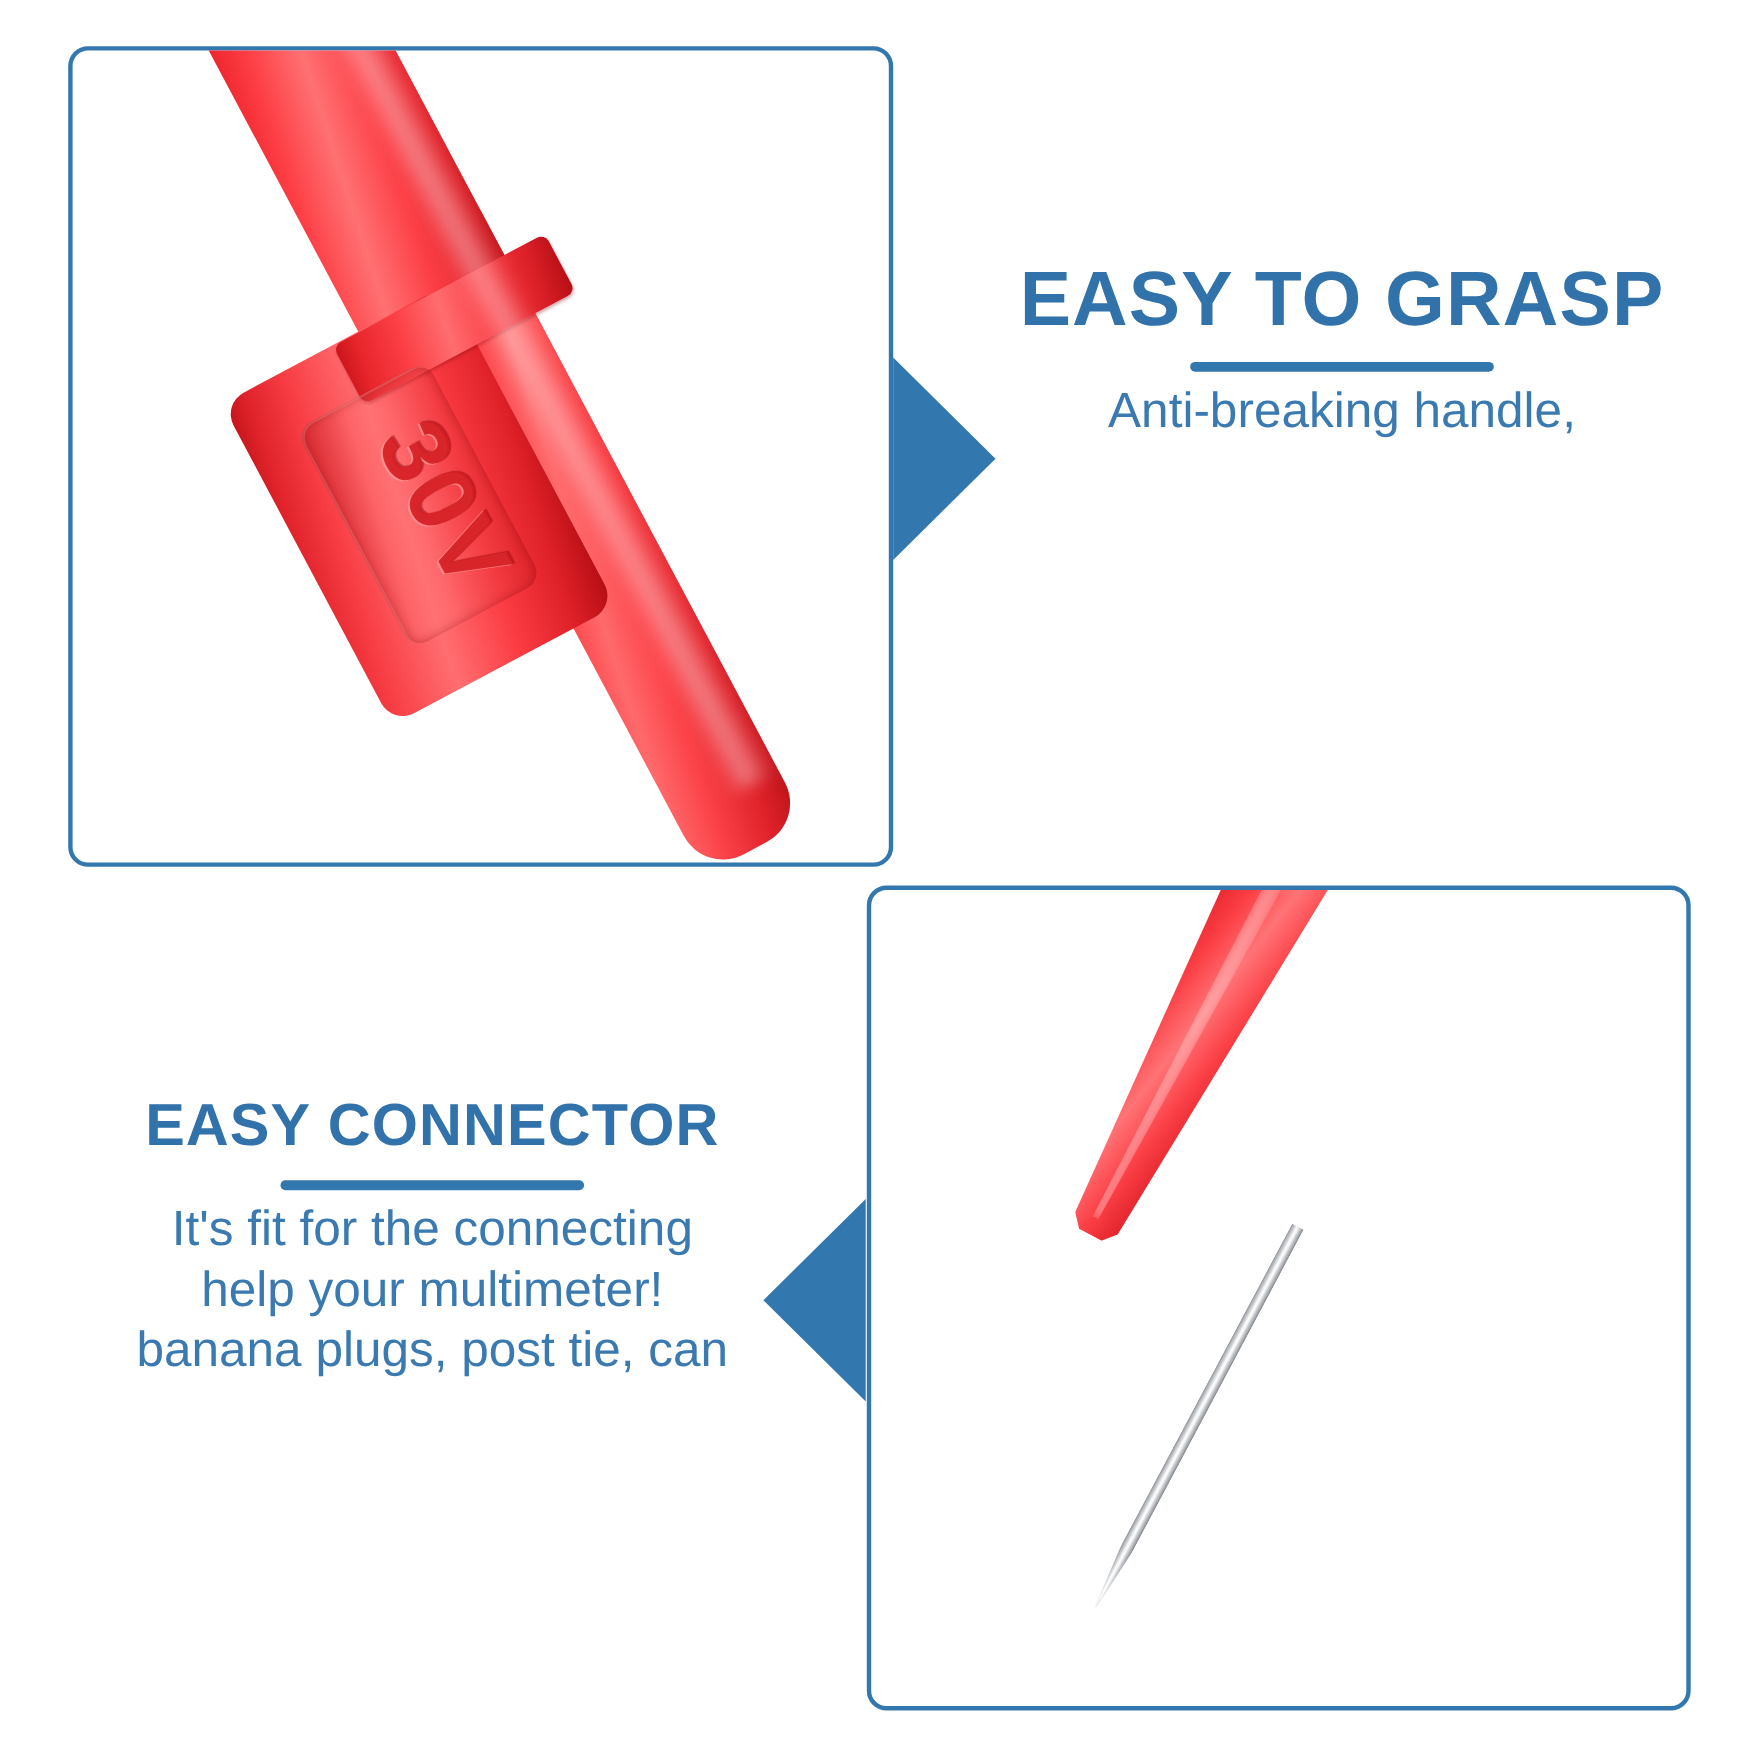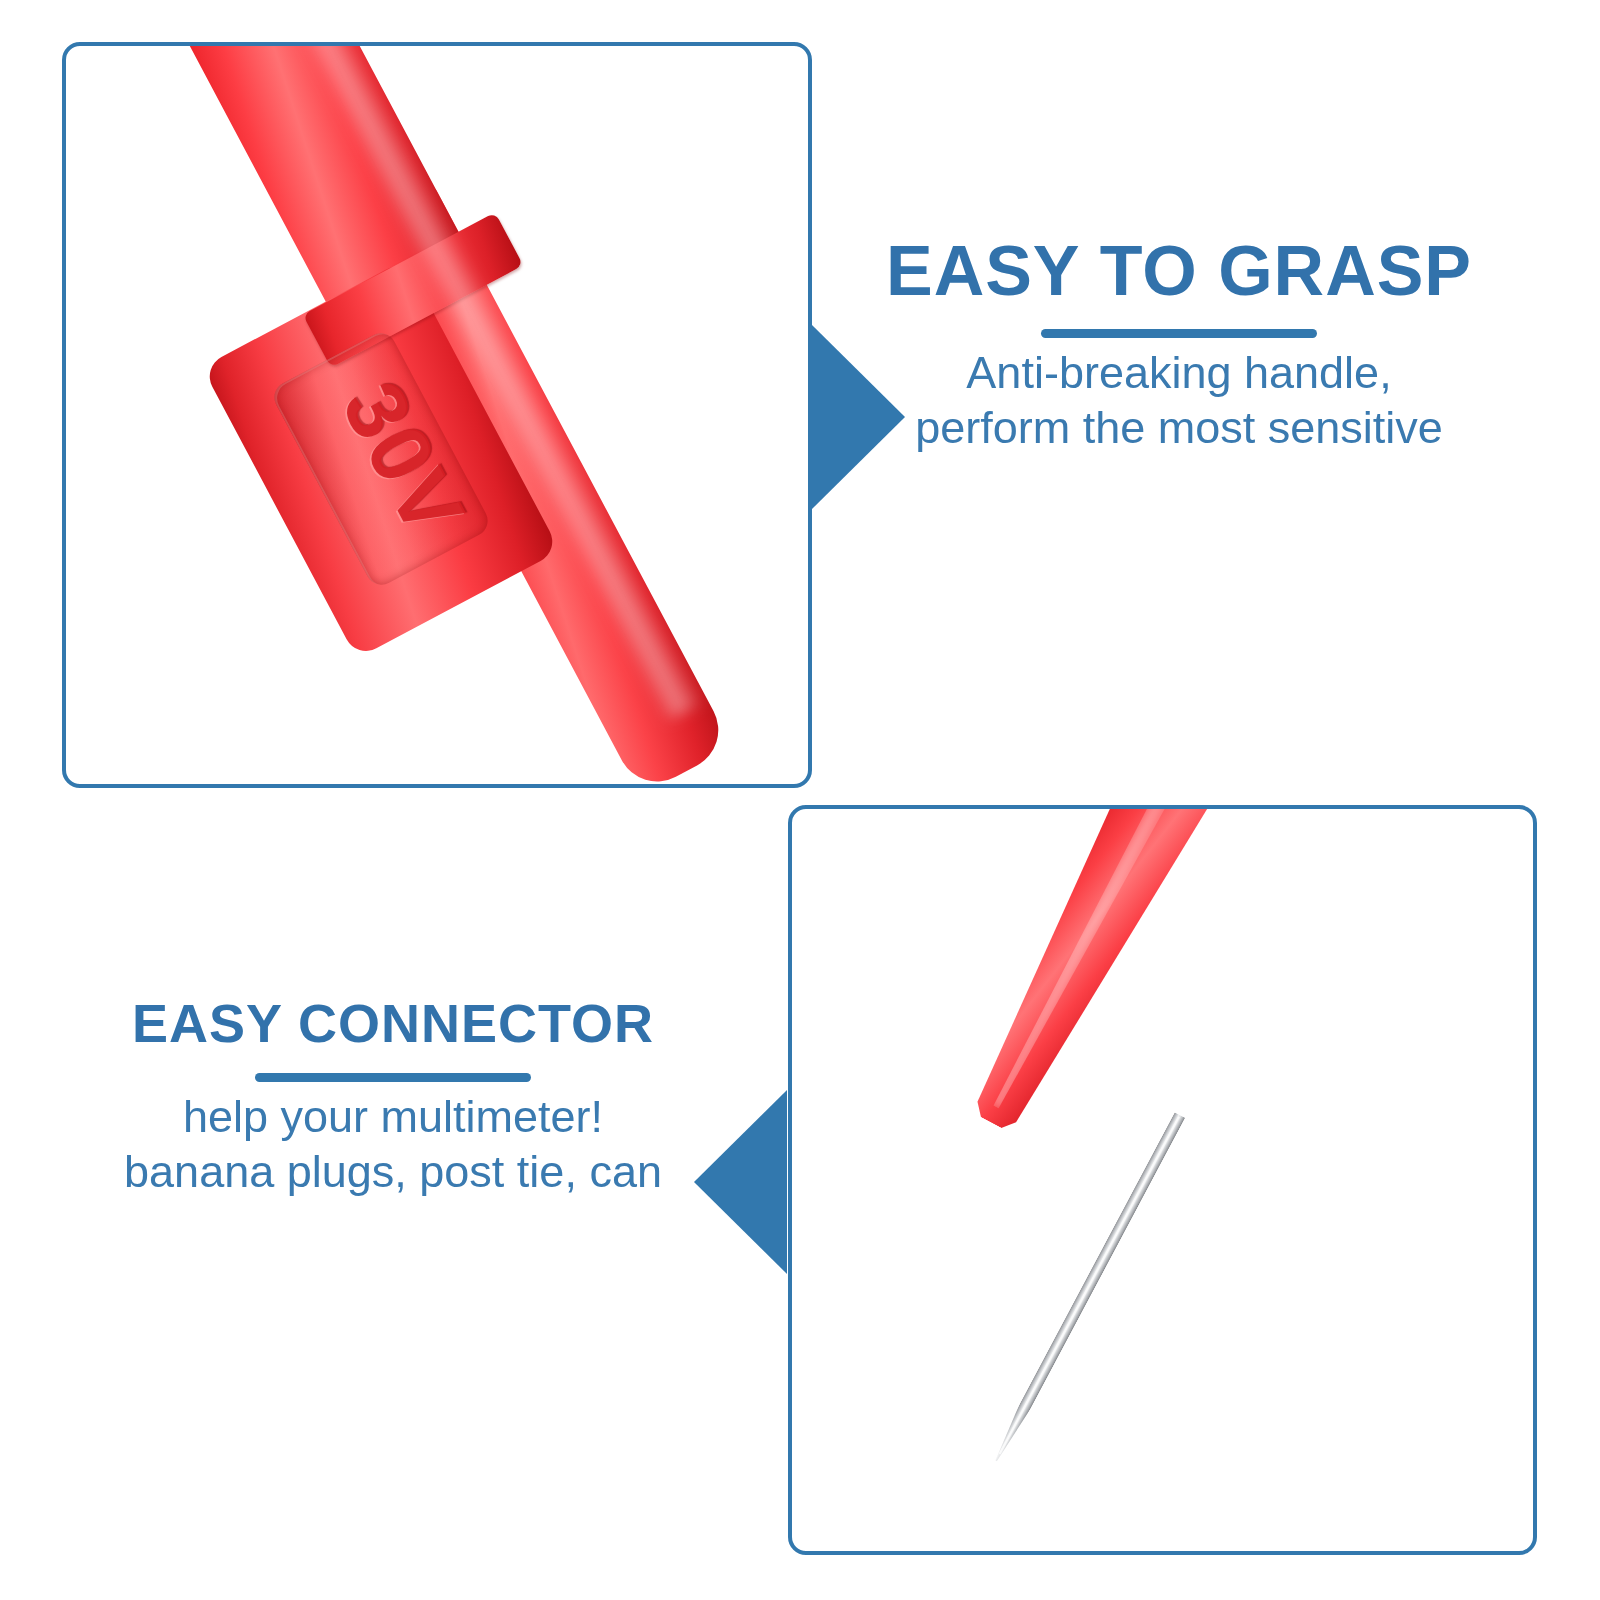--- a/index.html
+++ b/index.html
@@ -273,21 +273,21 @@
     border-bottom: 92px solid transparent;
     border-right: 93px solid #3278ae;
   }
 
   
   .feature-text {
     position: absolute;
     text-align: center;
   }
   #text-grasp {
-    left: 849px;
+    left: 890px;
     top: 236px;
     width: 660px;
   }
   #text-connector {
     left: 48px;
     top: 996px;
     width: 690px;
   }
 
   .feature-heading {
@@ -337,28 +337,28 @@
     </div>
   </div>
 
   <div class="arrow" id="arrow-grasp"></div>
 
   <div class="feature-text" id="text-grasp">
     <h2 class="feature-heading">EASY TO GRASP</h2>
     <div class="heading-rule"></div>
     <p class="feature-body">
       <span class="bline">Anti-breaking handle,</span>
-      <span class="bline">perform the most sensitive</span>
     </p>
   </div>
 
   <div class="feature-text" id="text-connector">
     <h2 class="feature-heading">EASY CONNECTOR</h2>
     <div class="heading-rule"></div>
     <p class="feature-body">
+      <span class="bline">It's fit for the connecting</span>
       <span class="bline">help your multimeter!</span>
       <span class="bline">banana plugs, post tie, can</span>
     </p>
   </div>
 
   <div class="arrow" id="arrow-connector"></div>
 
   <div class="photo-panel" id="panel-connector">
     <div class="photo-inner">
       <div class="p2-handle">

